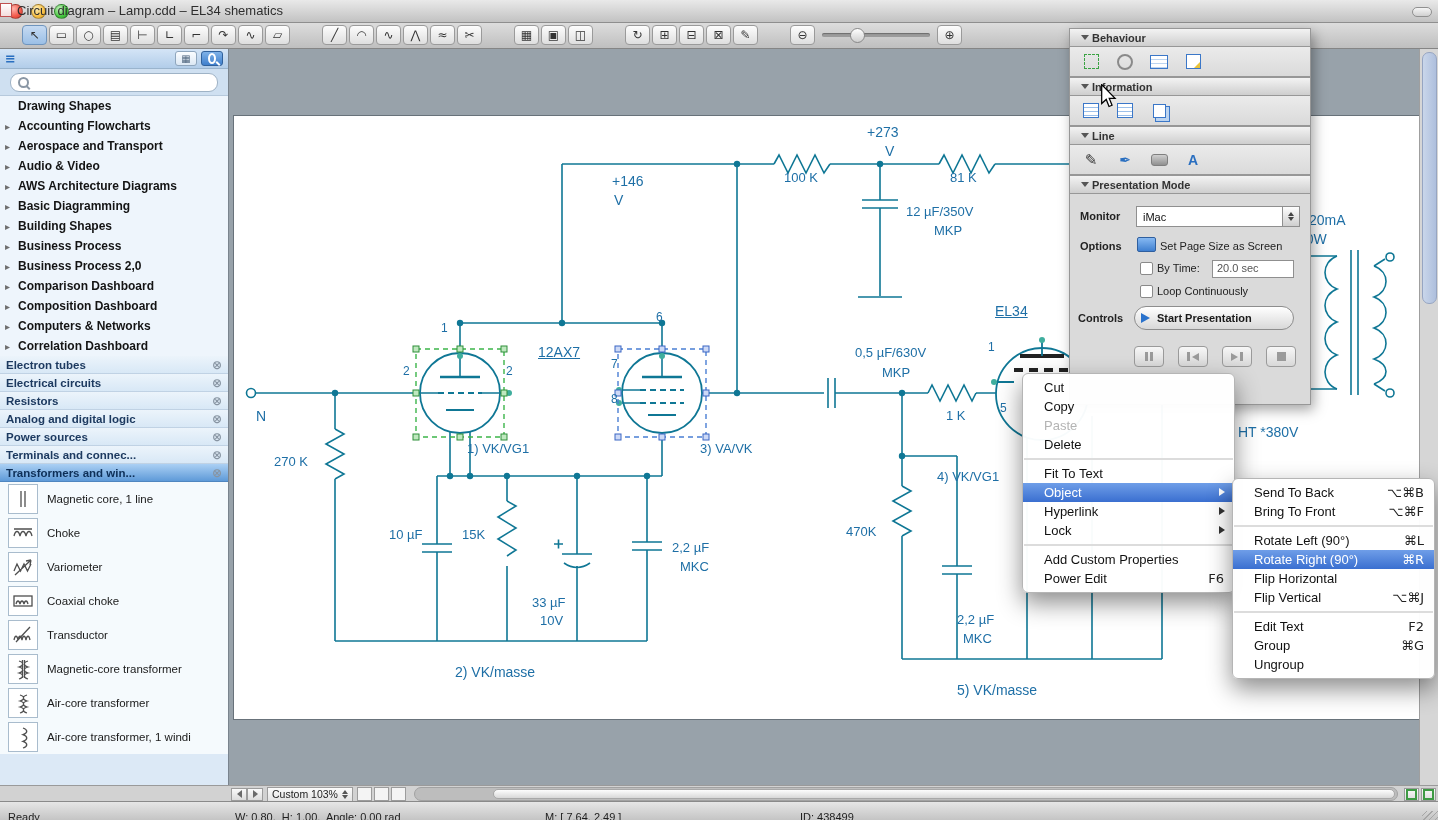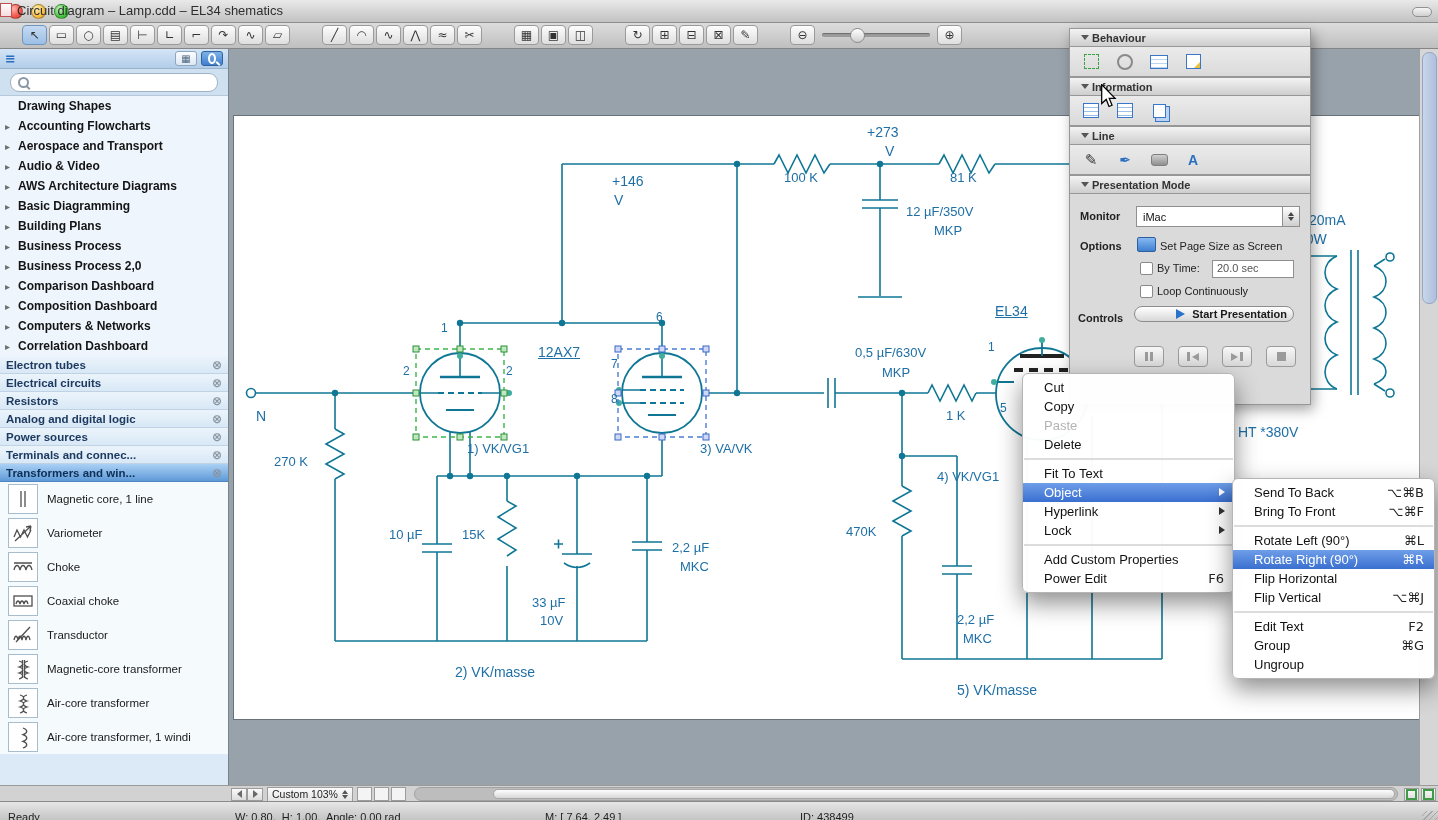--- a/index.html
+++ b/index.html
@@ -106,21 +106,21 @@
   .fp-body{background:#dadada;border:1px solid #979797;border-top:none;position:relative;height:210px}
   .fp-lbl{position:absolute;font-weight:bold;color:#222}
   .dropdown{position:absolute;left:66px;top:12px;width:156px;height:19px;background:#fff;border:1px solid #8f8f8f;display:flex;align-items:center;padding-left:6px;color:#111}
   .dd-stepper{position:absolute;right:0;top:0;bottom:0;width:16px;background:linear-gradient(#fdfdfd,#cfcfcf);border-left:1px solid #8f8f8f;display:flex;flex-direction:column;align-items:center;justify-content:center;gap:1px}
   .dd-stepper i{width:0;height:0;border-left:3.5px solid transparent;border-right:3.5px solid transparent;display:block}
   .dd-stepper .u{border-bottom:4px solid #444}
   .dd-stepper .d{border-top:4px solid #444}
   .screen-icon{position:absolute;left:67px;top:43px;width:17px;height:13px;background:linear-gradient(#86b9f2,#3f7fd0);border:1px solid #2f5f9f;border-radius:2px}
   .cb{position:absolute;width:11px;height:11px;background:#fff;border:1px solid #8a8a8a;border-radius:2px}
   .timefield{position:absolute;left:142px;top:66px;width:76px;height:15px;background:#fff;border:1px solid #8f8f8f;font-size:11px;color:#555;padding:1px 0 0 4px}
-  .start-btn{position:absolute;left:64px;top:112px;width:160px;height:16px;border-radius:12px;border:1px solid #8d8d8d;background:linear-gradient(#ffffff,#d8d8d8);display:flex;align-items:center;justify-content:flex-end;gap:7px;font-size:11px;font-weight:bold;color:#1a1a1a}
+  .start-btn{position:absolute;left:64px;top:112px;width:160px;height:24px;border-radius:12px;border:1px solid #8d8d8d;background:linear-gradient(#ffffff,#d8d8d8);display:flex;align-items:center;justify-content:flex-start;gap:7px;font-size:11px;font-weight:bold;color:#1a1a1a}
   .start-btn::before{content:"";width:0;height:0;border-left:9px solid #2a72cc;border-top:5.5px solid transparent;border-bottom:5.5px solid transparent}
   .pb-row{position:absolute;left:64px;top:152px;display:flex;gap:14px}
   .pb-btn{width:30px;height:21px;border:1px solid #9a9a9a;border-radius:4px;background:linear-gradient(#f7f7f7,#d8d8d8);display:flex;align-items:center;justify-content:center;gap:2px;padding:0}
   .pb-btn .bar{width:3px;height:9px;background:#9a9a9a}
   .pb-btn .tl{width:0;height:0;border-right:7px solid #9a9a9a;border-top:4.5px solid transparent;border-bottom:4.5px solid transparent}
   .pb-btn .tr{width:0;height:0;border-left:7px solid #9a9a9a;border-top:4.5px solid transparent;border-bottom:4.5px solid transparent}
   .pb-btn .sq{width:9px;height:9px;background:#9a9a9a}
 
   
   .menu{position:absolute;background:rgba(255,255,255,.97);border:1px solid #b5b5b5;border-radius:6px;box-shadow:0 10px 24px rgba(0,0,0,.45);padding:4px 0;font-size:13px;color:#111}
@@ -286,21 +286,21 @@
           <span class="lbl">AWS Architecture Diagrams</span>
         </div>
 
         <div class="lib-row">
           <span class="tri"></span>
           <span class="lbl">Basic Diagramming</span>
         </div>
 
         <div class="lib-row">
           <span class="tri"></span>
-          <span class="lbl">Building Plans</span>
+          <span class="lbl">Building Shapes</span>
         </div>
 
         <div class="lib-row">
           <span class="tri"></span>
           <span class="lbl">Business Process</span>
         </div>
 
         <div class="lib-row">
           <span class="tri"></span>
           <span class="lbl">Business Process 2,0</span>
@@ -368,32 +368,32 @@
         <span class="shape-icon">
             <svg width="24" height="24">
               <path d="M10,4 V20 M14,4 V20"></path>
             </svg>
           </span>
         <span class="shape-label">Magnetic core, 1 line</span>
       </div>
       <div class="shape-row">
         <span class="shape-icon">
             <svg width="24" height="24">
+              <path d="M3,15 c1.5,-6 4.5,-6 6,0 c1.5,-6 4.5,-6 6,0 c1.5,-6 4.5,-6 6,0 M3,8 H21"></path>
+            </svg>
+          </span>
+        <span class="shape-label">Choke</span>
+      </div>
+      <div class="shape-row">
+        <span class="shape-icon">
+            <svg width="24" height="24">
               <path d="M3,16 l3,-7 l3.5,7 l3.5,-7 l3.5,7 l3.5,-7 M4,20 L20,5 M20,5 l-5,1 M20,5 l-1,5"></path>
             </svg>
           </span>
         <span class="shape-label">Variometer</span>
-      </div>
-      <div class="shape-row">
-        <span class="shape-icon">
-            <svg width="24" height="24">
-              <path d="M3,15 c1.5,-6 4.5,-6 6,0 c1.5,-6 4.5,-6 6,0 c1.5,-6 4.5,-6 6,0 M3,8 H21"></path>
-            </svg>
-          </span>
-        <span class="shape-label">Choke</span>
       </div>
       <div class="shape-row">
         <span class="shape-icon">
             <svg width="24" height="24">
               <rect x="3" y="7" width="18" height="10"></rect>
               <path d="M5,15 c1,-4 3,-4 4,0 c1,-4 3,-4 4,0 c1,-4 3,-4 4,0"></path>
             </svg>
           </span>
         <span class="shape-label">Coaxial choke</span>
       </div>

